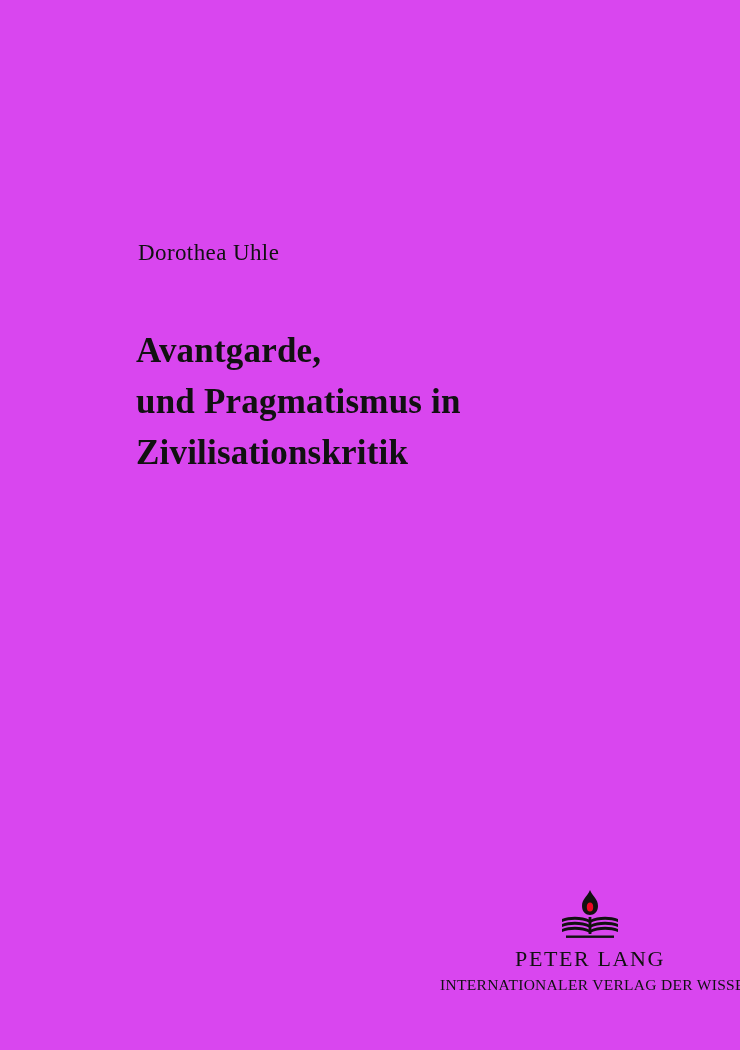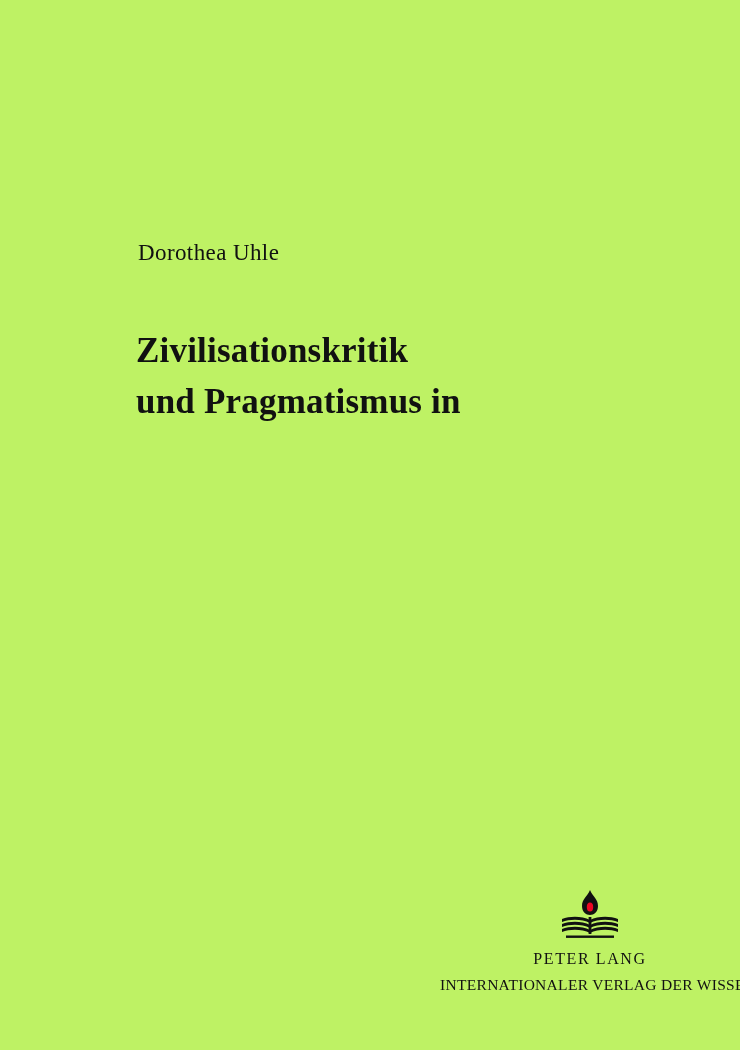--- a/index.html
+++ b/index.html
@@ -57,45 +57,46 @@
     padding-left: 440px;
   }
   .pl-logo {
     display: block;
     margin: 0 auto 4px auto;
     width: 60px;
     height: 52px;
   }
   .pl-name {
     font-family: "Liberation Serif", serif;
-    font-size: 16px;
+    font-size: 22px;
     color: #111111;
     letter-spacing: 1.6px;
     line-height: 28px;
   }
   .pl-sub {
     font-family: "Liberation Serif", serif;
     font-size: 15.5px;
     color: #111111;
     letter-spacing: 0.3px;
     line-height: 20px;
     margin-top: 2px;
     white-space: nowrap;
   }
 </style>
 </head>
 <body>
 
-<div class="cover" style="background: #bef264;">
+<div class="cover" style="background: #d946ef;">
 
   <div class="author">Dorothea Uhle</div>
 
   <div class="title-block">
+    <div class="title-line">Avantgarde,</div>
+    <div class="title-line">und Pragmatismus in</div>
     <div class="title-line">Zivilisationskritik</div>
-    <div class="title-line">und Pragmatismus in</div>
   </div>
 
   <div class="publisher">
     <svg class="pl-logo" viewBox="0 0 60 52">
 
       <path d="M30 1 C27 8, 22 10, 22 17 C22 23, 26 26, 30 26 C34 26, 38 23, 38 17 C38 10, 33 8, 30 1 Z" fill="#111111"></path>
       <ellipse cx="30" cy="18" rx="3.2" ry="4.6" fill="#ec0823"></ellipse>
 
       <path d="M2 30 C10 27, 22 27, 30 31 C38 27, 50 27, 58 30 L58 33 C50 30, 38 30, 30 34 C22 30, 10 30, 2 33 Z" fill="#111111"></path>
       <path d="M2 35 C10 32, 22 32, 30 36 C38 32, 50 32, 58 35 L58 38 C50 35, 38 35, 30 39 C22 35, 10 35, 2 38 Z" fill="#111111"></path>

